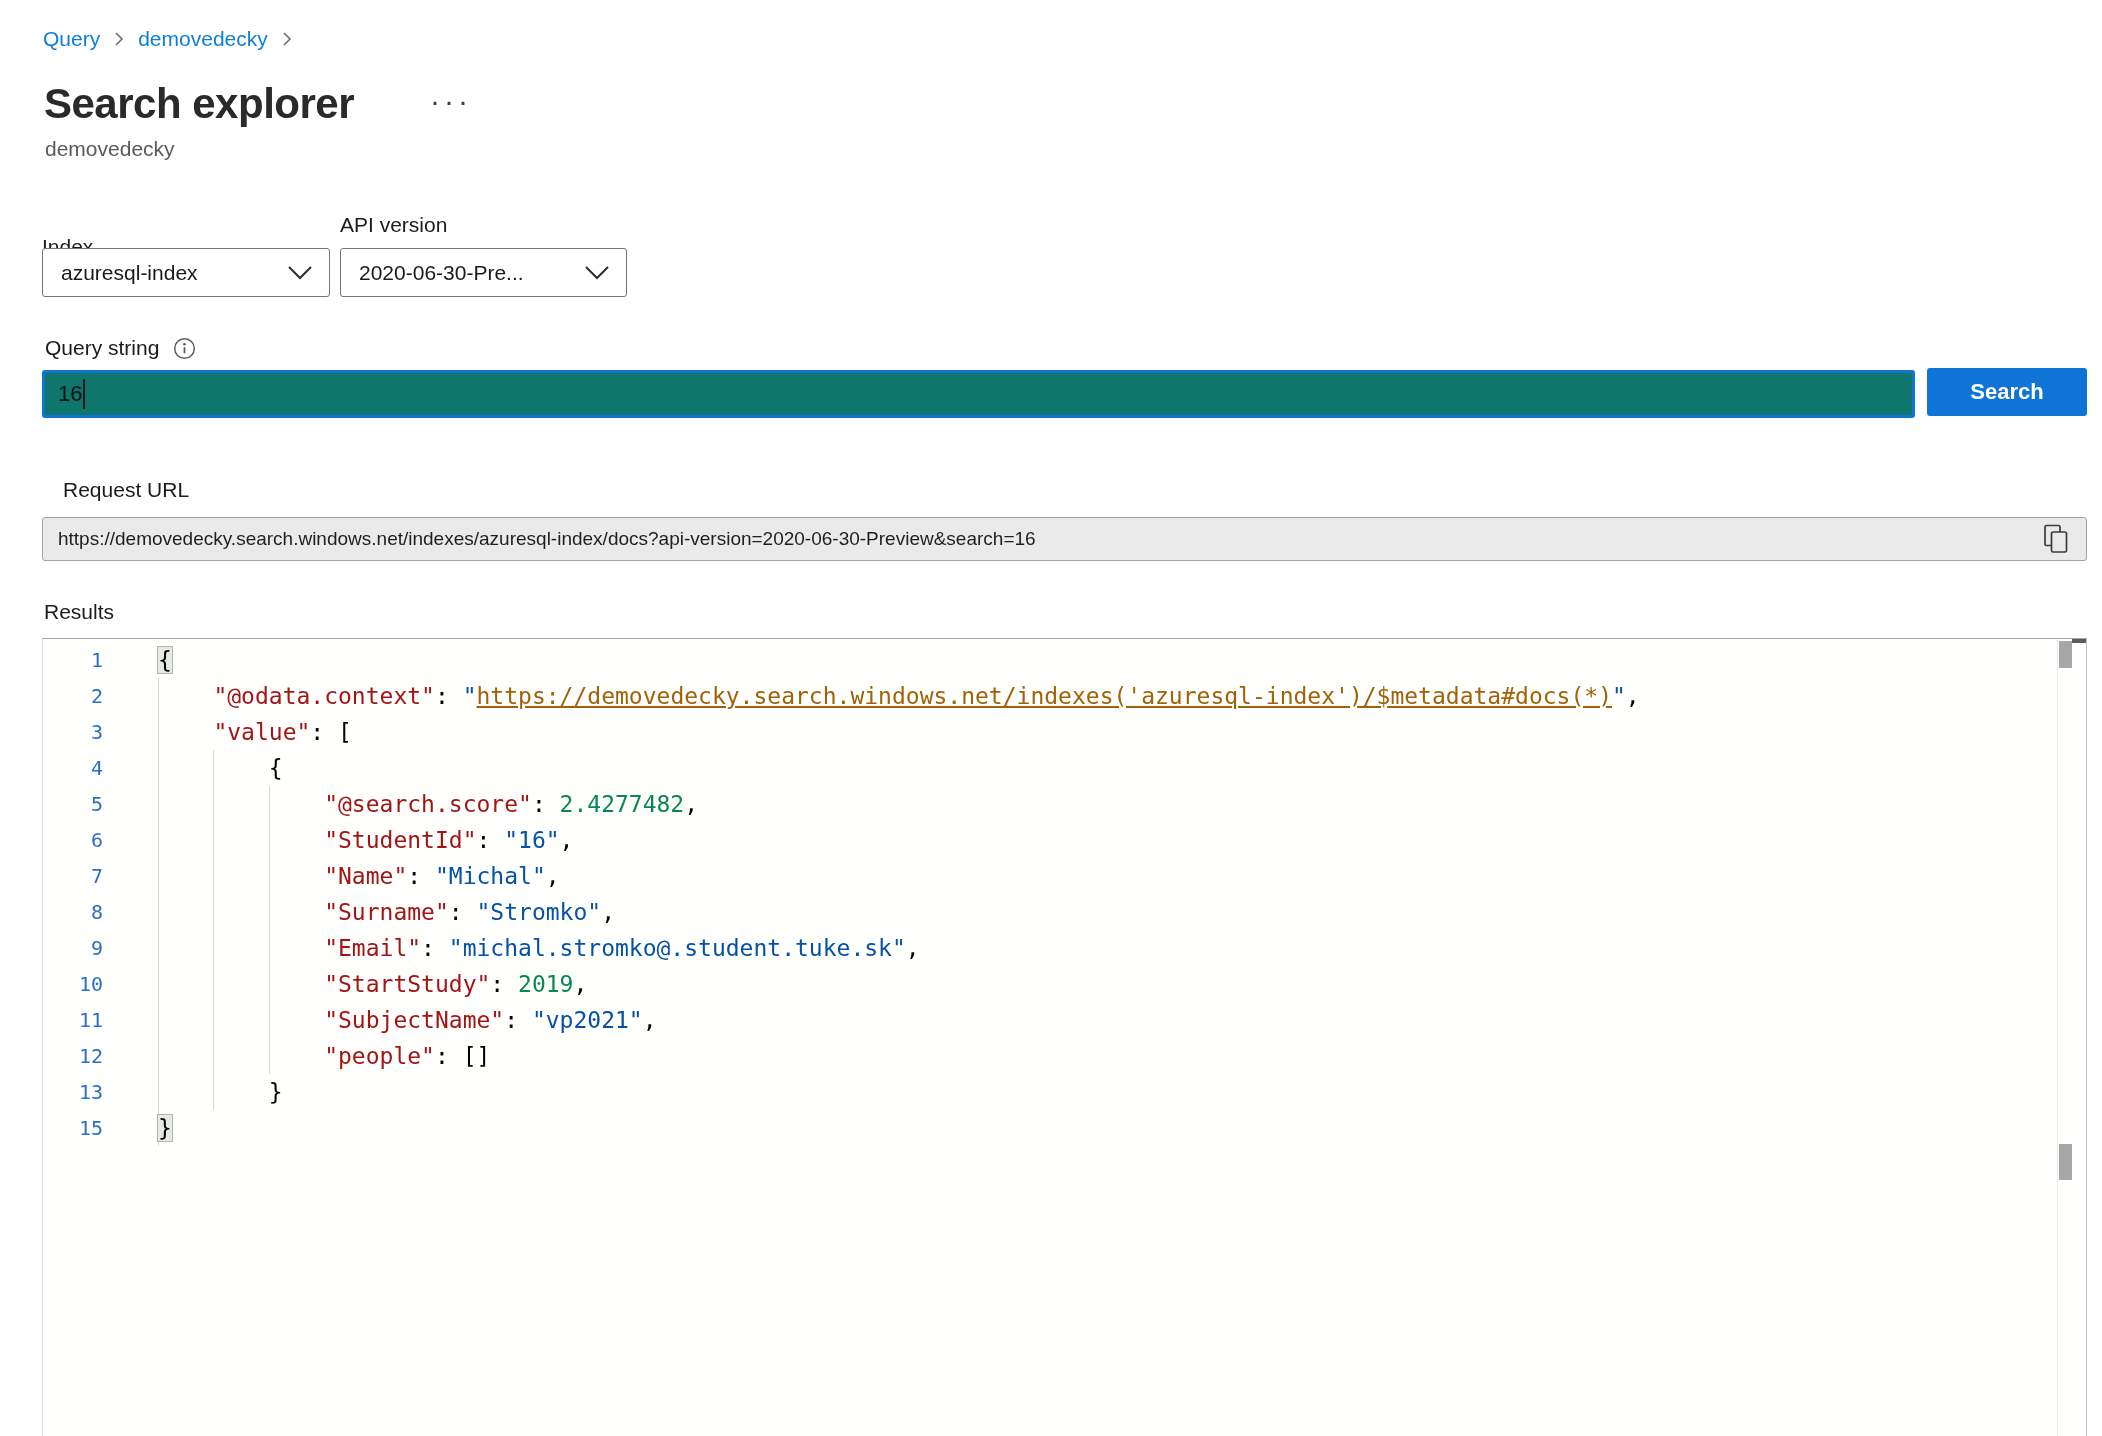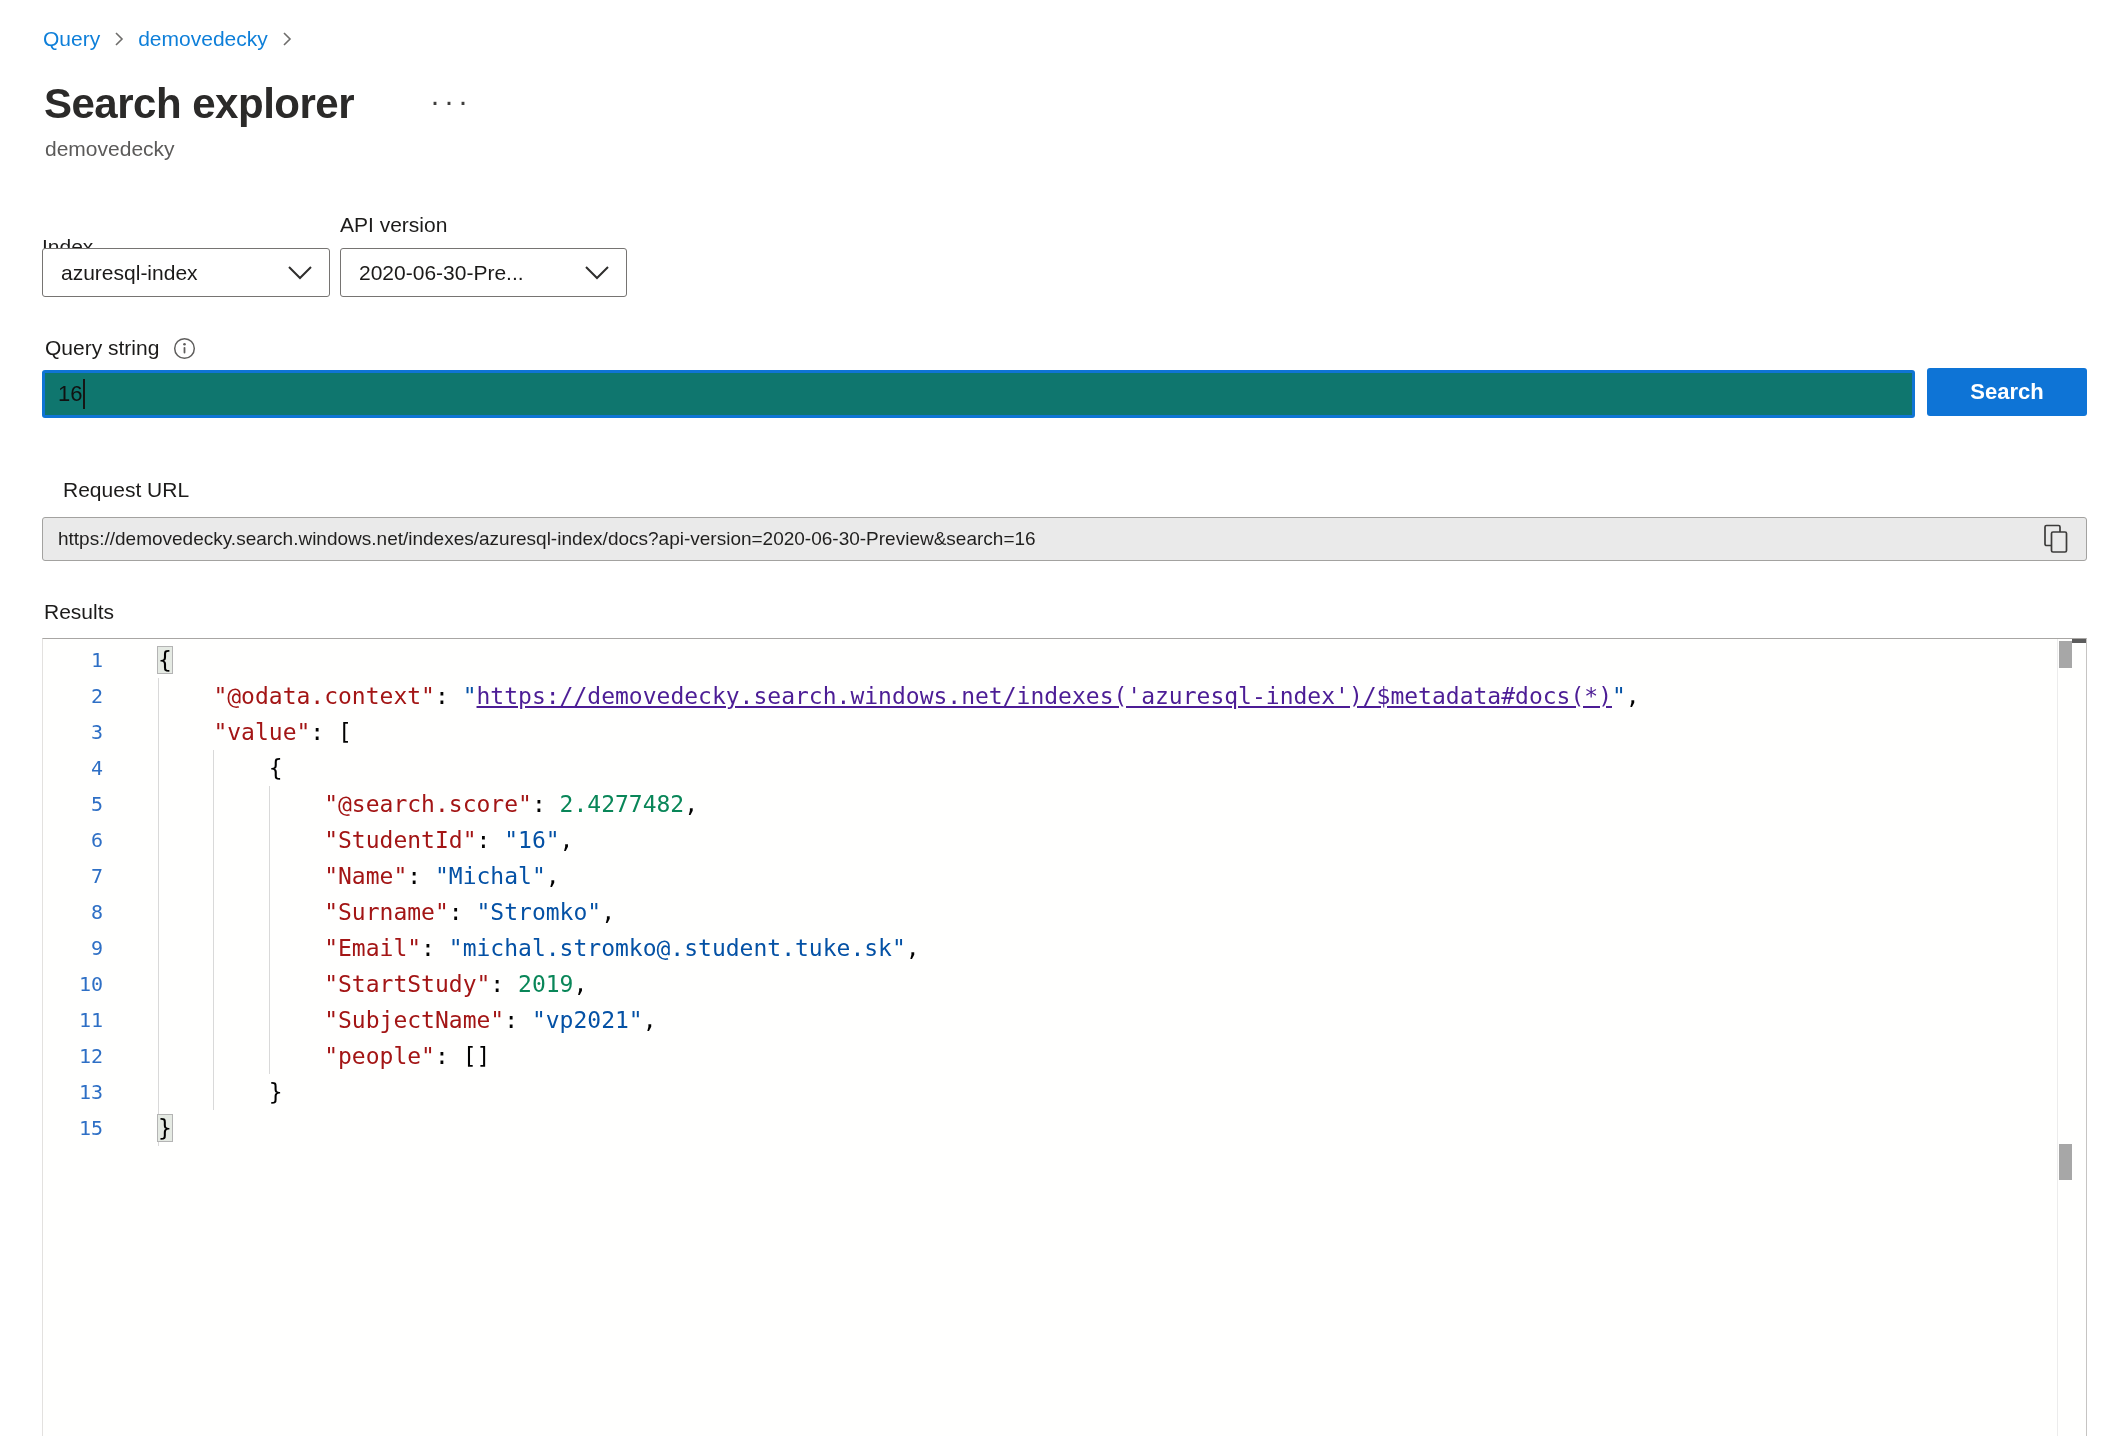--- a/index.html
+++ b/index.html
@@ -77,21 +77,21 @@
   }
   .lc {
     margin-left: 55px; font-family: "DejaVu Sans Mono", "Liberation Mono", monospace;
     font-size: 23px; color: #010101; white-space: pre;
   }
   .lc span { white-space: pre; }
   .t-k { color: #a31515; }
   .t-s { color: #0451a5; }
   .t-n { color: #098658; }
   .t-p { color: #010101; }
-  .t-l { color: #4c1d95; text-decoration: underline; }
+  .t-l { color: #a16207; text-decoration: underline; }
   .t-m { color: #000; background: #e5eae3; box-shadow: 0 0 0 1px #b4b4b4; }
   .guide { position: absolute; width: 1px; background: #d9d9d9; }
   .g0 { left: 115px; top: 39px; height: 468px; }
   .g4 { left: 170px; top: 111px; height: 360px; }
   .g8 { left: 226px; top: 147px; height: 288px; }
 
   .scroll-track {
     position: absolute; top: 0; right: 0; bottom: 0; width: 29px;
     background: #fffffe; border-left: 1px solid #ececec;
   }

